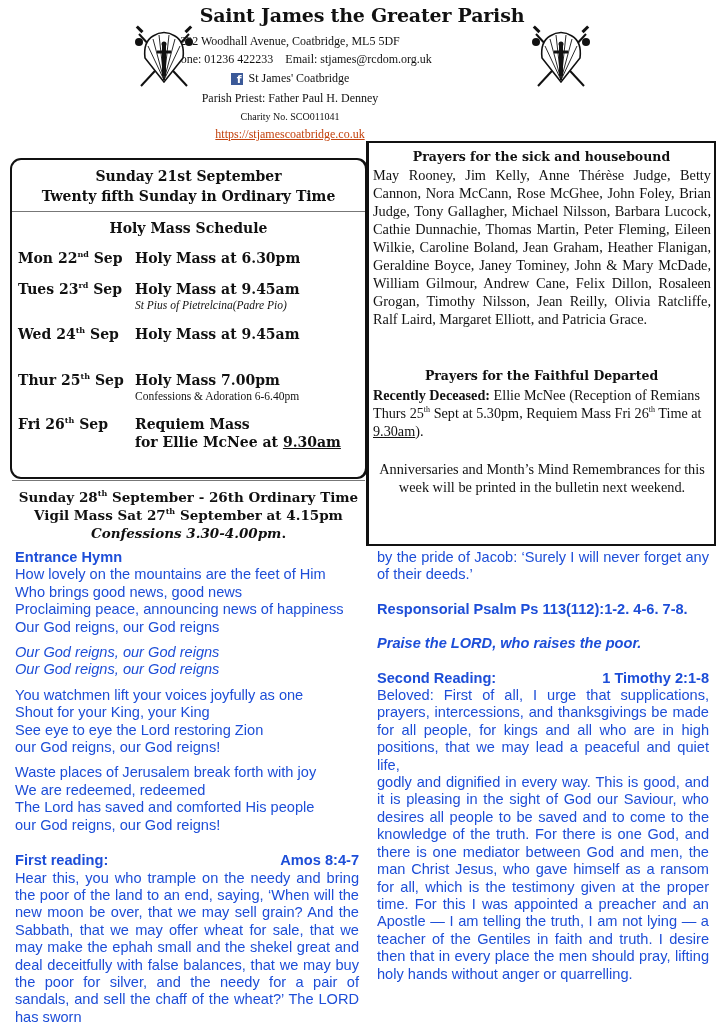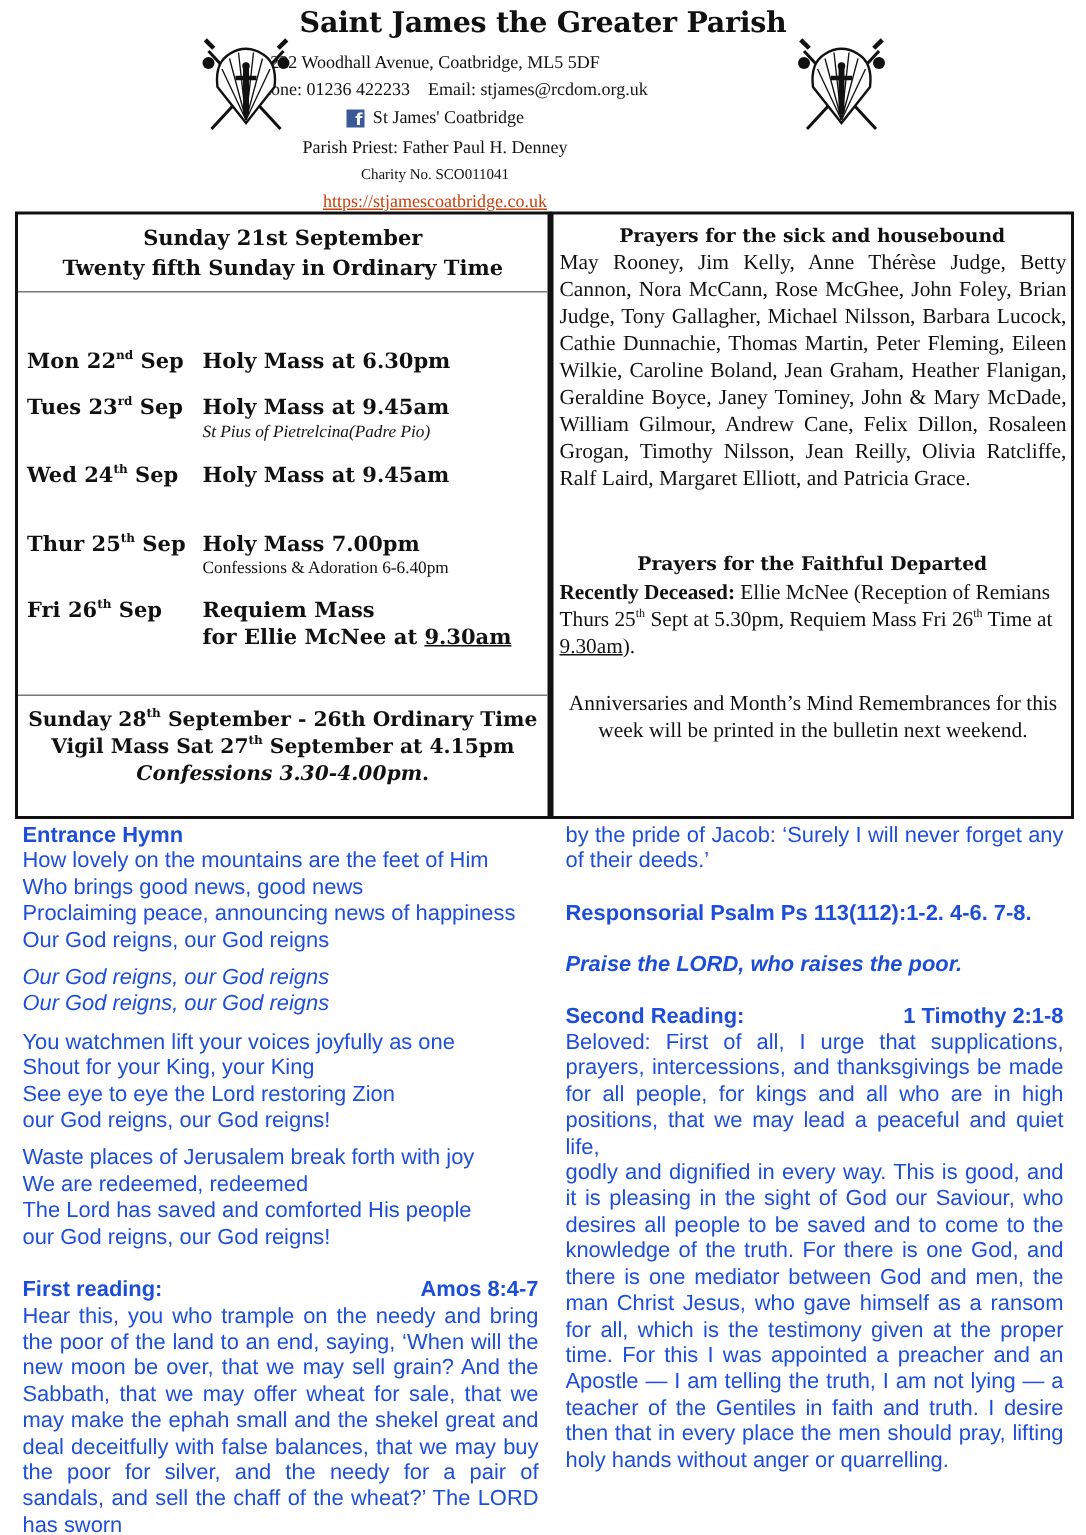--- a/index.html
+++ b/index.html
@@ -8,21 +8,21 @@
   .title { position:absolute; top:4px; left:0; width:724px; text-align:center; font-family:"DejaVu Serif", serif; font-weight:bold; font-size:19px; letter-spacing:-0.2px; }
   .hl { position:absolute; left:0; width:580px; text-align:center; font-family:"Liberation Serif", serif; font-size:12px; }
   .hl.small { font-size:10px; }
   .hl a { color:#c2410c; text-decoration:underline; }
   .fb { display:inline-block; width:12px; height:12px; background:#3b5998; color:#fff; font-family:"DejaVu Sans", sans-serif; font-weight:bold; font-size:11px; line-height:13px; text-align:right; padding-right:1px; box-sizing:border-box; vertical-align:-1px; margin-right:6px; }
   .emblem { position:absolute; top:24px; width:62px; height:66px; }
   .emblem.left { left:133px; }
   .emblem.right { left:530px; }
 
   .box { position:absolute; border:2px solid #111; background:#fff; box-sizing:border-box; }
-  .box-left { left:10px; top:141px; width:358px; height:405px; border-right-width:3px; }
+  .box-left { left:10px; top:158px; width:358px; height:321px; border-right-width:3px;border-radius:11px; }
   .box-right { left:366px; top:141px; width:350px; height:405px; border-left-width:3px; }
   .sec { position:absolute; left:0; width:100%; text-align:center; }
   .divider { position:absolute; left:0; width:100%; height:0; border-top:1px solid #777; }
   .sundayhead { top:6px; font-size:14px; font-weight:bold; line-height:20px; }
   .schedtitle { top:60px; font-size:14px; font-weight:bold; }
   .row { position:absolute; left:6px; width:340px; }
   .row .day { position:absolute; left:0; top:0; font-weight:bold; font-size:14px; white-space:nowrap; }
   .row .mass { position:absolute; left:117px; top:0; font-weight:bold; font-size:14px; white-space:nowrap; }
   .row .note { position:absolute; left:117px; top:19px; font-family:"Liberation Serif", serif; font-size:11.5px; white-space:nowrap; }
   .row .note.it { font-style:italic; }
@@ -100,20 +100,21 @@
   <path d="M24 28 L38 28" stroke="#111" stroke-width="3"></path>
   <circle cx="31" cy="20" r="2.5" fill="#111"></circle>
 </svg>
 
 <div class="box box-left">
   <div class="sec sundayhead">
     <div>Sunday 21st September</div>
     <div>Twenty fifth Sunday in Ordinary Time</div>
   </div>
   <div class="divider" style="top:51px;"></div>
+  <div class="sec schedtitle">Holy Mass Schedule</div>
 
   <div class="row" style="top:90px;">
     <span class="day"><span>Mon 22</span><sup>nd</sup><span> Sep</span></span>
     <span class="mass">Holy Mass at 6.30pm</span>
   </div>
   <div class="row" style="top:121px;">
     <span class="day"><span>Tues 23</span><sup>rd</sup><span> Sep</span></span>
     <span class="mass">Holy Mass at 9.45am</span>
     <span class="note it" style="top:18px;">St Pius of Pietrelcina(Padre Pio)</span>
   </div>

